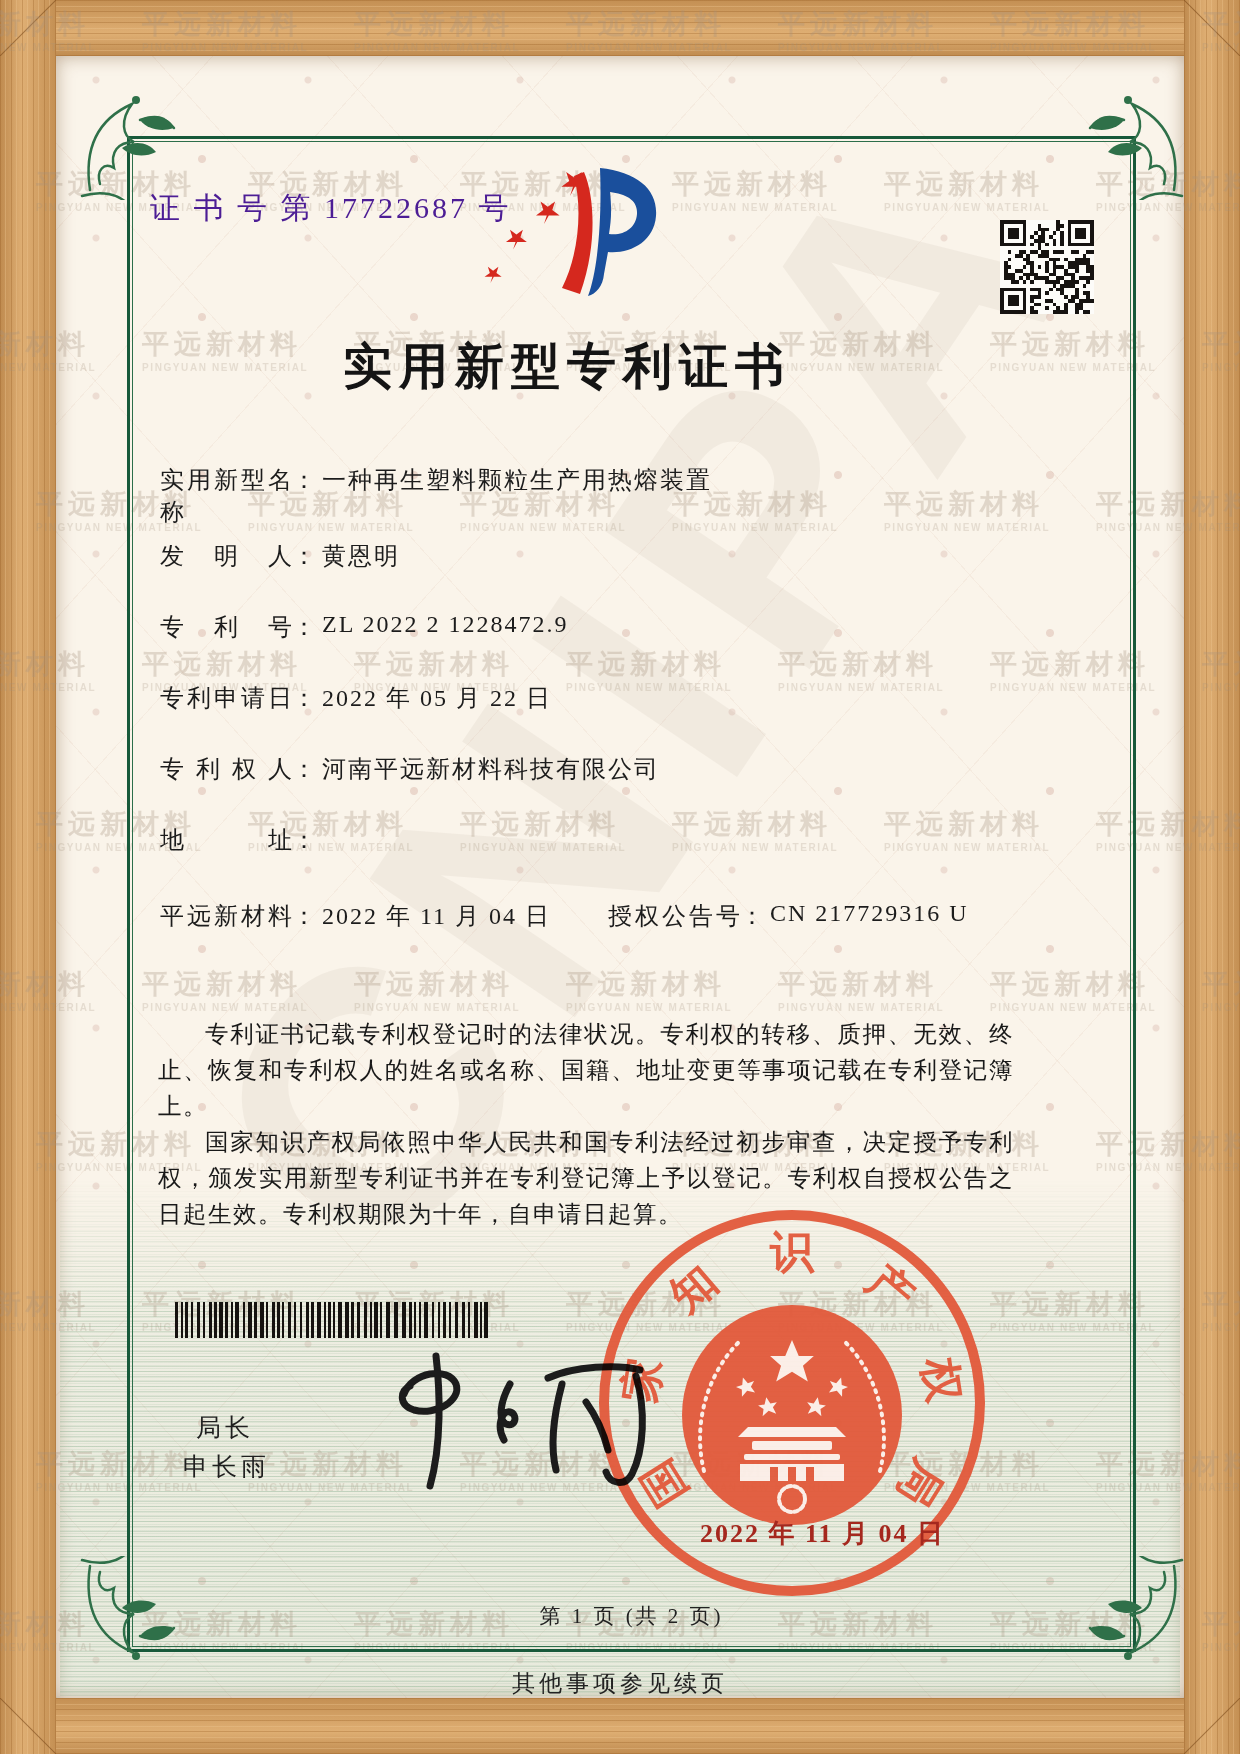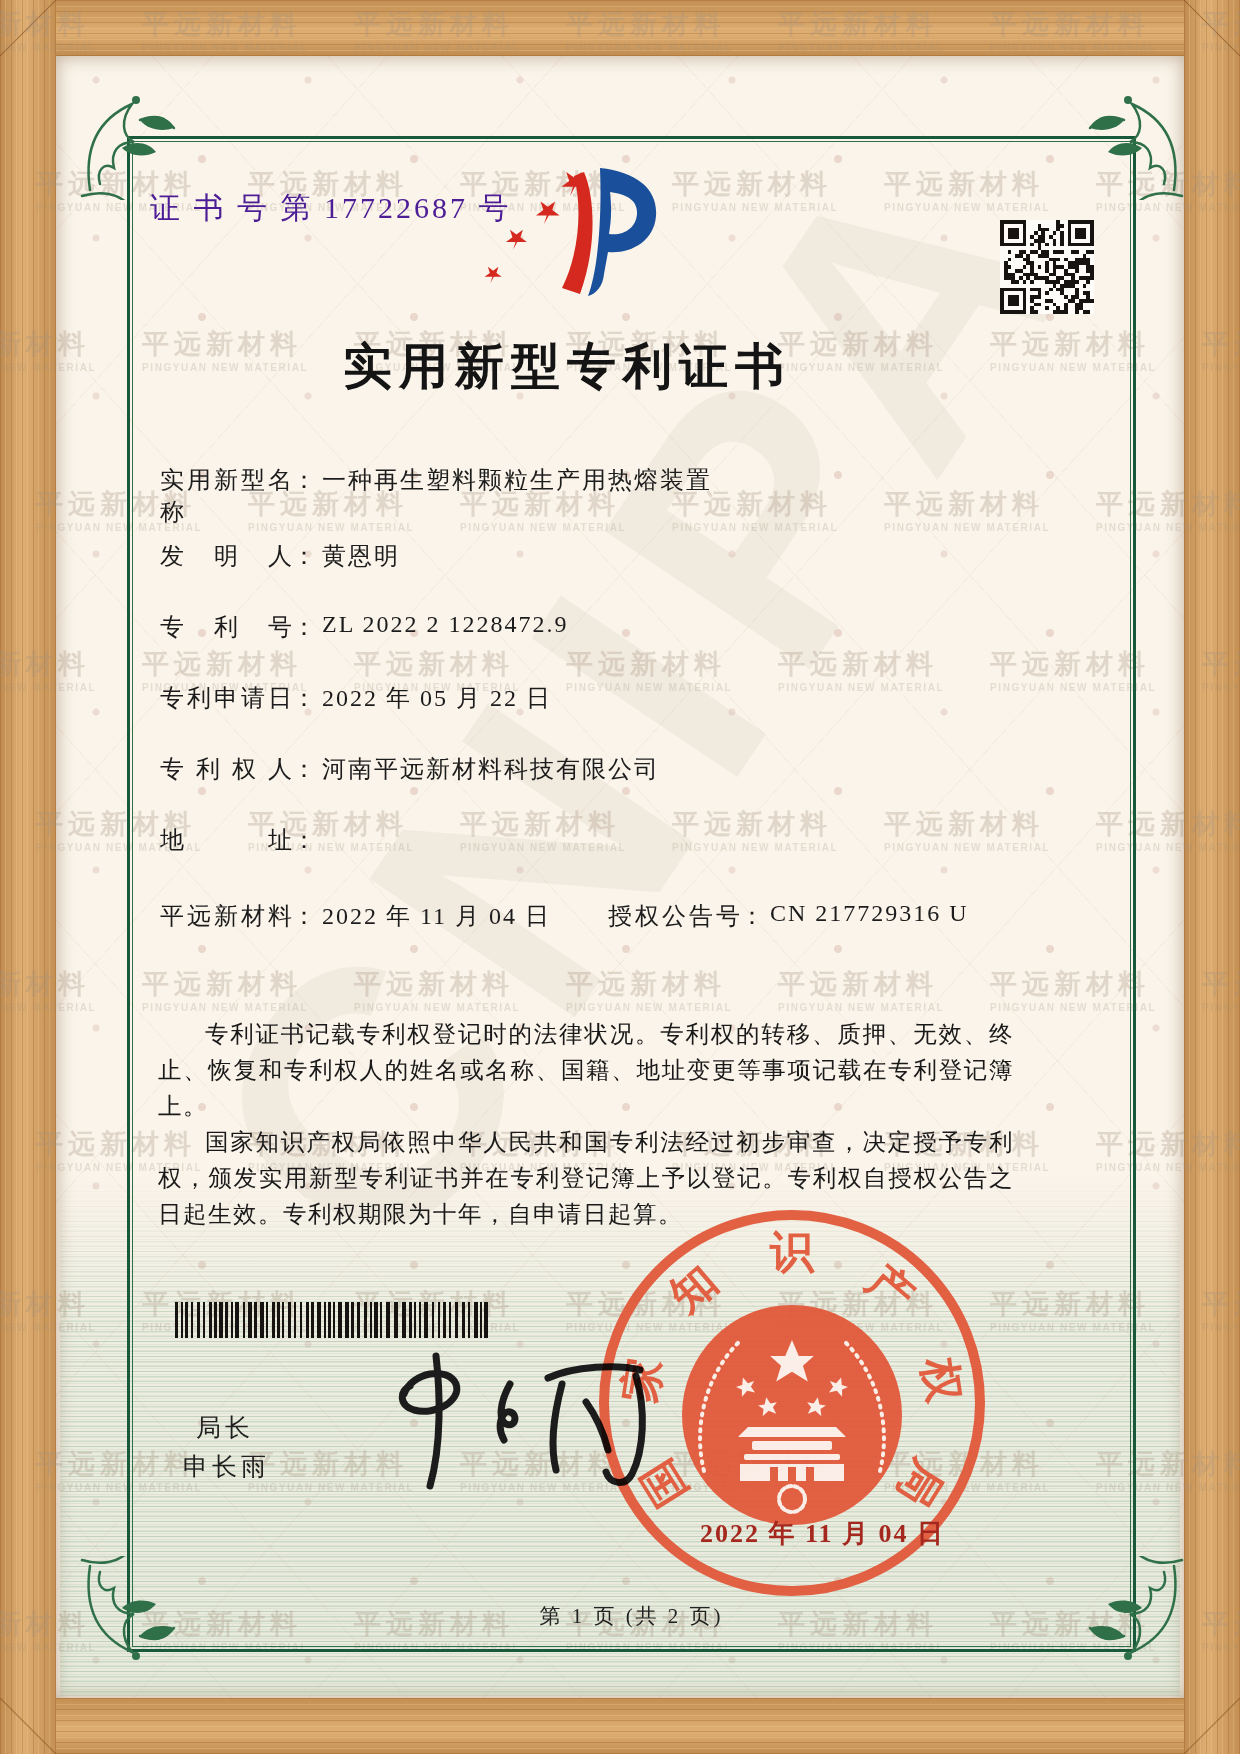--- a/index.html
+++ b/index.html
@@ -940,14 +940,15 @@
           <span class="seal-ch" style="transform: translate(-50%, -50%) rotate(-40.6667deg) translateY(-151px);">知</span>
           <span class="seal-ch" style="transform: translate(-50%, -50%) rotate(0deg) translateY(-151px);">识</span>
           <span class="seal-ch" style="transform: translate(-50%, -50%) rotate(40.6667deg) translateY(-151px);">产</span>
           <span class="seal-ch" style="transform: translate(-50%, -50%) rotate(81.3333deg) translateY(-151px);">权</span>
           <span class="seal-ch" style="transform: translate(-50%, -50%) rotate(122deg) translateY(-151px);">局</span>
         </div>
     </div>
     <div class="seal-date">2022 年 11 月 04 日</div>
 
     <div class="footer-page">第 1 页 (共 2 页)</div>
+    <div class="continuation">其他事项参见续页</div>
   </div>
 </div>
 
 </body></html>

